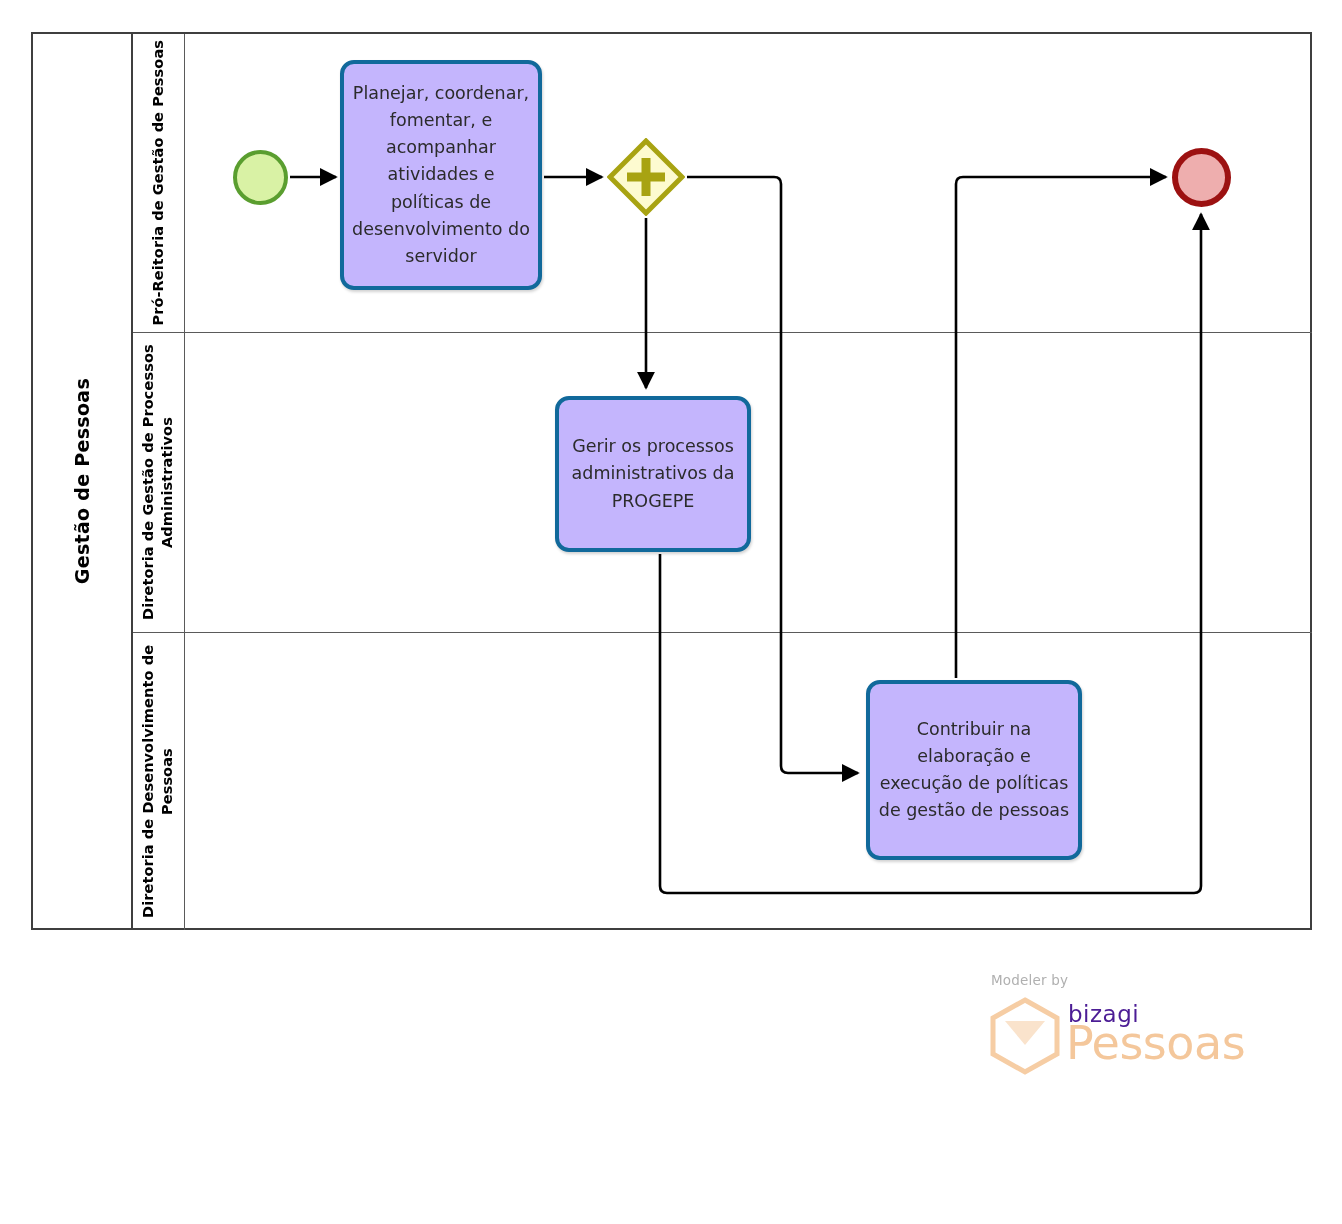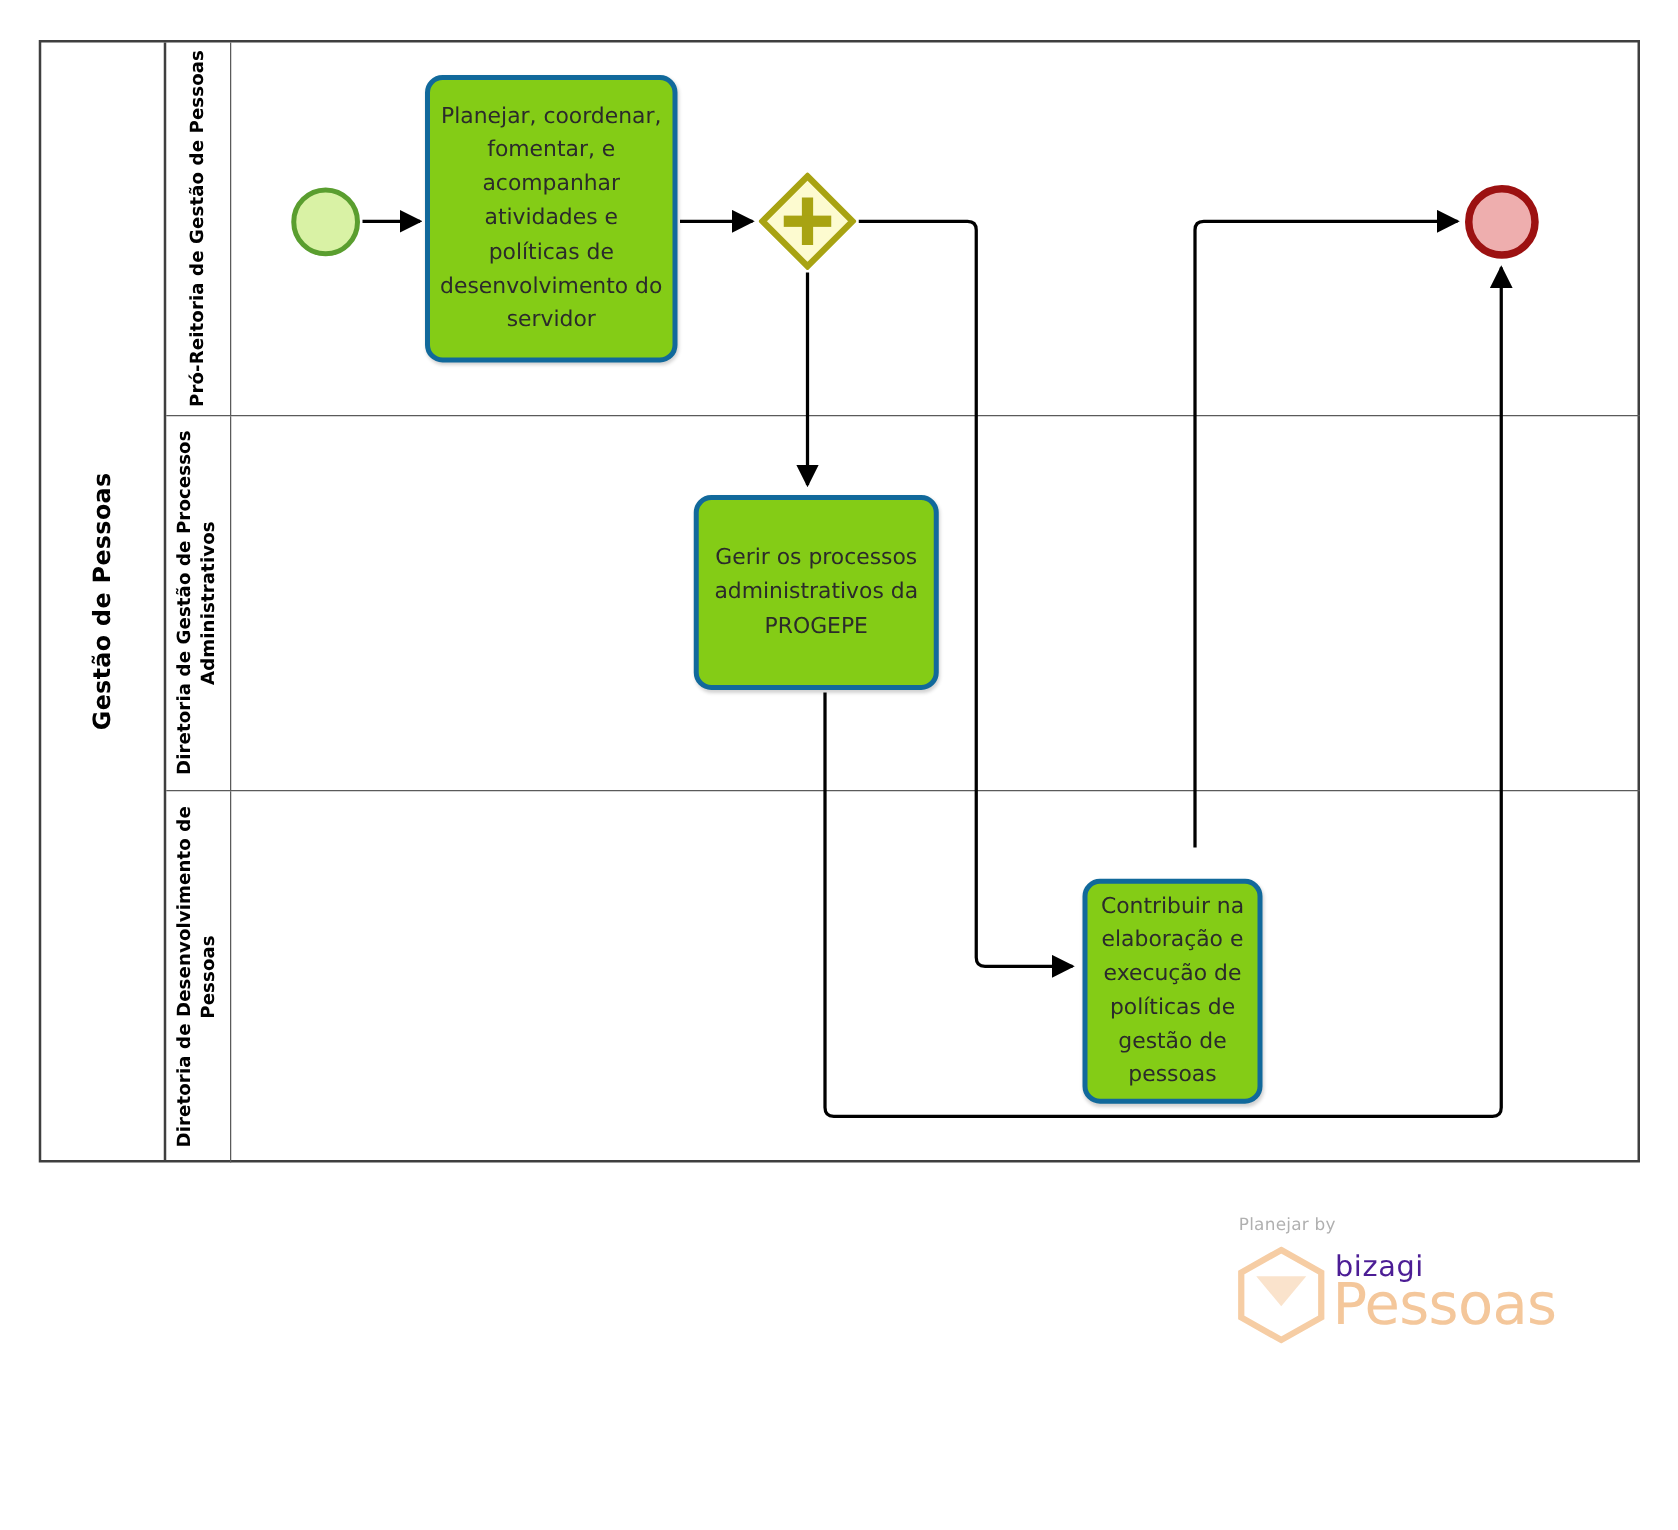--- a/index.html
+++ b/index.html
@@ -83,36 +83,36 @@
     color: #000;
     text-align: center;
     line-height: 1.32;
     letter-spacing: 0.1px;
   }
 
   
   .task {
     position: absolute;
     box-sizing: border-box;
-    background: #84cc16;
+    background: #c4b5fd;
     border: 4px solid #11699b;
     border-radius: 14px;
     display: flex;
     align-items: center;
     justify-content: center;
     text-align: center;
     color: #2b2b2b;
     font-size: 17.5px;
     line-height: 1.55;
     padding: 4px 8px;
     box-shadow: 1px 2px 3px rgba(0,0,0,0.18);
   }
   #task-1 { left: 340px; top: 60px;  width: 202px; height: 230px; }
   #task-2 { left: 555px; top: 396px; width: 196px; height: 156px; }
-  #task-3 { left: 866px; top: 703px; width: 144px; height: 180px; }
+  #task-3 { left: 866px; top: 680px; width: 216px; height: 180px; }
 
   .event {
     position: absolute;
     border-radius: 50%;
     box-sizing: border-box;
   }
   #start-event {
     left: 233px; top: 150px;
     width: 55px; height: 55px;
     background: #d9f2a5;
@@ -233,21 +233,21 @@
 
   <div class="task" id="task-2">
     <span>Gerir os processos administrativos da PROGEPE</span>
   </div>
 
   <div class="task" id="task-3">
     <span>Contribuir na elaboração e execução de políticas de gestão de pessoas</span>
   </div>
 
   <div class="watermark">
-    <div class="wm-powered">Planejar by</div>
+    <div class="wm-powered">Modeler by</div>
 
     <svg class="wm-hex" width="74" height="78" viewBox="0 0 74 78">
       <polygon points="37,3 69,21 69,57 37,75 5,57 5,21" fill="none" stroke="#f6cda4" stroke-width="5"></polygon>
       <polygon points="17,24 37,48 57,24" fill="#fae3cc"></polygon>
     </svg>
 
     <div class="wm-bizagi">bizagi</div>
 
     <div class="wm-modeler">Pessoas</div>
   </div>

